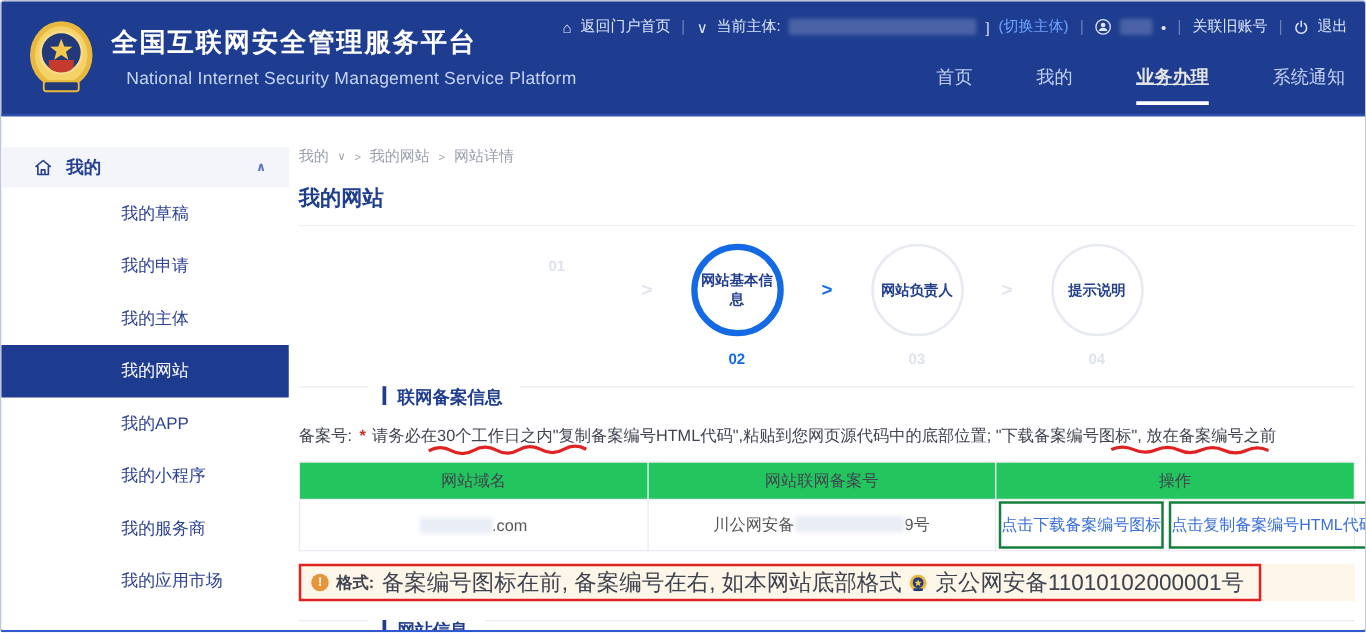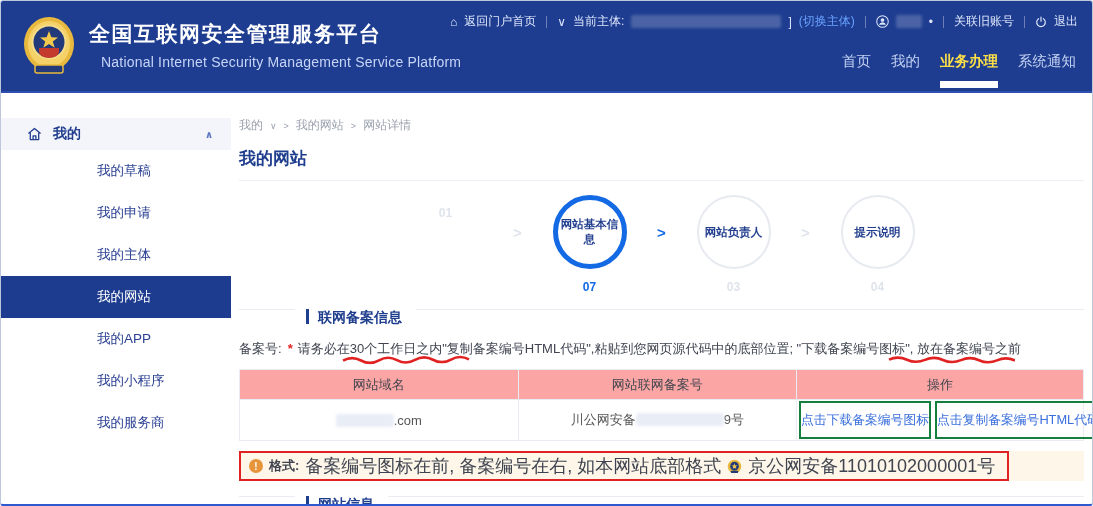--- a/index.html
+++ b/index.html
@@ -16,24 +16,24 @@
 
   .topbar { position:absolute; right:14px; top:12px; display:flex; align-items:center; gap:7px;
             font-size:12px; color:#dde6fb; white-space:nowrap; }
   .topbar .glyph { font-size:12px; }
   .tb-divider { width:1px; height:12px; background:rgba(255,255,255,.35); margin:0 3px; }
   .link-lt { color:#6aa2ff; }
   .redact { display:inline-block; height:13px; border-radius:2px; background:#e9edf6;
             filter:blur(1.6px); vertical-align:-2px; }
   .redact.dark { background:rgba(255,255,255,.20); }
 
-  .mainnav { position:absolute; right:16px; top:51px; display:flex; gap:20px;
+  .mainnav { position:absolute; right:16px; top:51px; display:flex; gap:51px;
              font-size:14.5px; color:#c3d1f3; }
   .nav-item { padding-bottom:10px; cursor:pointer; }
-  .nav-item.active { color:#fde047; font-weight:bold; border-bottom:7px solid #ffffff; }
+  .nav-item.active { color:#e5e5e5; font-weight:bold; border-bottom:3px solid #ffffff;text-decoration:underline; }
 
   
   .bodywrap { display:flex; height:412px; }
   .sidebar { width:230px; padding-top:25px; flex-shrink:0; }
   .group-row { height:32px; background:#f3f5fa; display:flex; align-items:center;
                padding:0 18px 0 26px; color:#24408f; font-weight:bold; font-size:14px; }
   .group-row .gicon { margin-right:11px; display:flex; }
   .group-row .chev { margin-left:auto; font-size:10px; color:#5b74c0; }
   .side-item { height:42px; display:flex; align-items:center; padding-left:96px;
                font-size:13.5px; color:#2c4193; cursor:pointer; }
@@ -66,21 +66,21 @@
   .sec-bar { width:3px; height:15px; background:#1f3e8e; margin:0 9px 0 11px; }
   .sec-title { font-size:14px; font-weight:bold; color:#1f3e8e; }
   .sec-line-r { flex:1; border-top:1px solid #e9ecf2; margin-left:14px; }
 
   .note-row { margin-top:13px; font-size:13px; color:#3f4450; position:relative; line-height:18px; }
   .req-star { color:#e02222; margin:0 5px 0 6px; font-weight:bold; }
   .underline-annot { position:absolute; pointer-events:none; }
 
   
   .filing-table { margin-top:11px; width:100%; border-collapse:collapse; font-size:13px; table-layout:fixed; }
-  .filing-table th { background:#fca5a5; border:1px solid #e9ecf2; height:30px; font-weight:normal; color:#41454e; }
+  .filing-table th { background:#22c55e; border:1px solid #e9ecf2; height:30px; font-weight:normal; color:#41454e; }
   .filing-table td { border:1px solid #e9ecf2; height:40px; text-align:center; color:#555; vertical-align:middle; }
   .actions-cell { padding:0 !important; }
   .actions { display:flex; height:40px; }
   .red-box-link { flex:1; border:2px solid #15803d; display:flex; align-items:center; justify-content:center;
                   color:#3a6fdc; font-size:12.8px; margin:1px 2px; cursor:pointer; white-space:nowrap; }
 
   
   .notice { margin-top:10px; background:#fdf6e9; height:30px; display:flex; align-items:center; }
   .notice-redbox { border:2px solid #e02222; height:30px; display:inline-flex; align-items:center;
                    gap:6px; padding:0 12px 0 8px; }
@@ -155,20 +155,21 @@
         <span>我的</span>
         <span class="chev">∧</span>
       </div>
       <div class="side-item">我的草稿</div>
       <div class="side-item">我的申请</div>
       <div class="side-item">我的主体</div>
       <div class="side-item active">我的网站</div>
       <div class="side-item">我的APP</div>
       <div class="side-item">我的小程序</div>
       <div class="side-item">我的服务商</div>
+      <div class="side-item">我的应用市场</div>
     </div>
 
     <div class="main">
 
       <div class="breadcrumb">
         <span>我的</span>
         <span class="bc-chev">∨</span>
         <span class="bc-chev">&gt;</span>
         <span>我的网站</span>
         <span class="bc-chev">&gt;</span>
@@ -178,21 +179,21 @@
       <div class="page-title">我的网站</div>
       <div class="title-divider"></div>
 
       <div class="stepper">
         <div class="step">
           <div class="stepnum">01</div>
         </div>
         <div class="step-arrow">&gt;</div>
         <div class="step active">
           <div class="circle">网站基本信息</div>
-          <div class="stepnum">07</div>
+          <div class="stepnum">02</div>
         </div>
         <div class="step-arrow hot">&gt;</div>
         <div class="step">
           <div class="circle">网站负责人</div>
           <div class="stepnum">03</div>
         </div>
         <div class="step-arrow">&gt;</div>
         <div class="step">
           <div class="circle">提示说明</div>
           <div class="stepnum">04</div>

